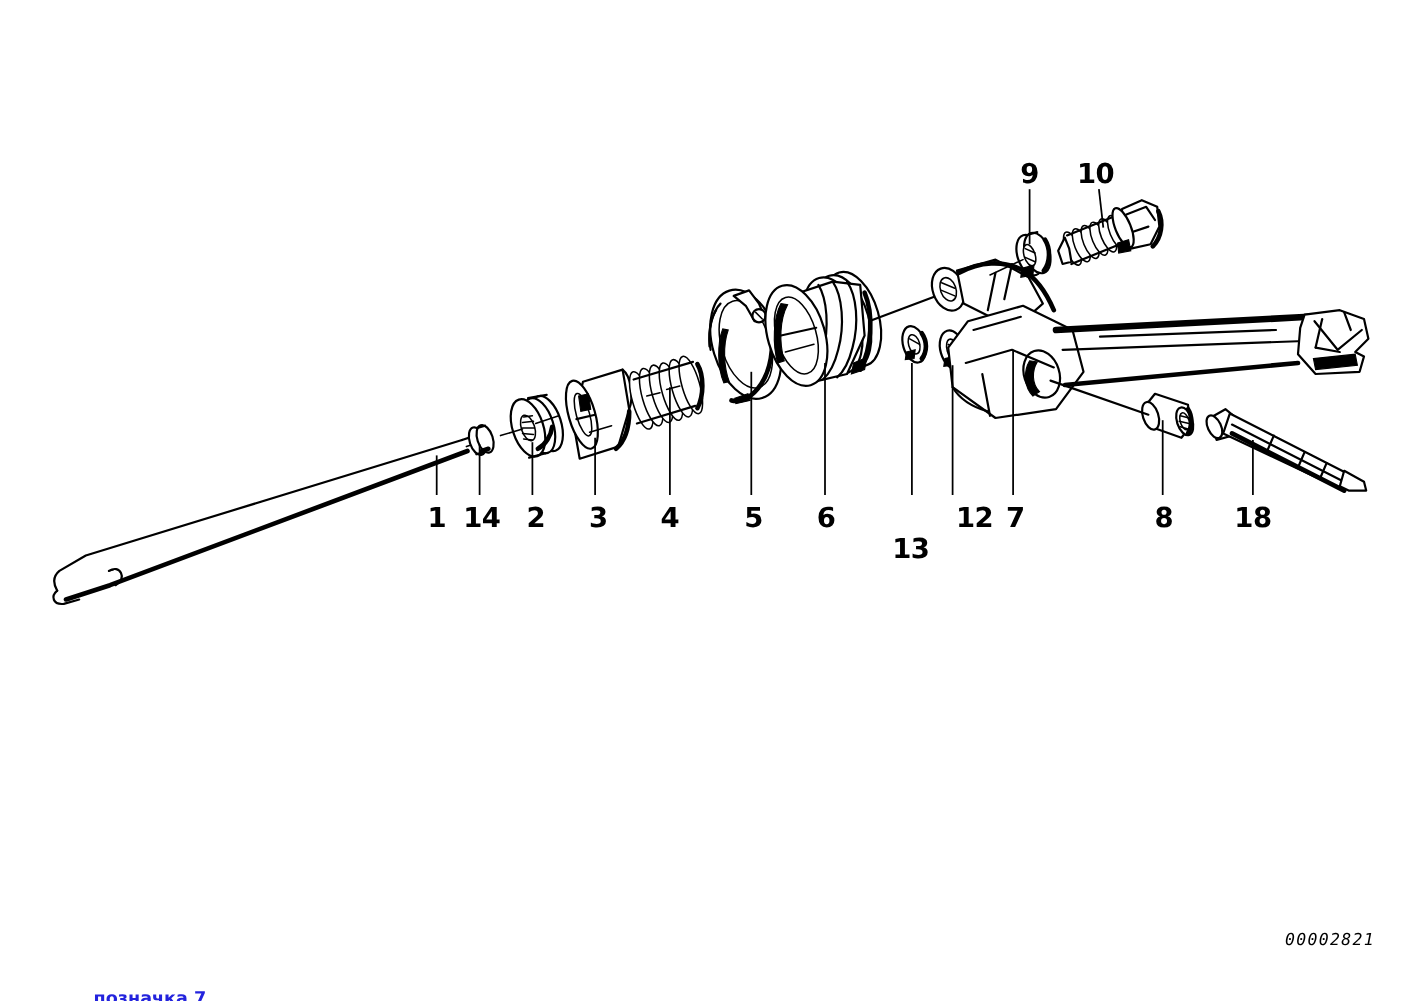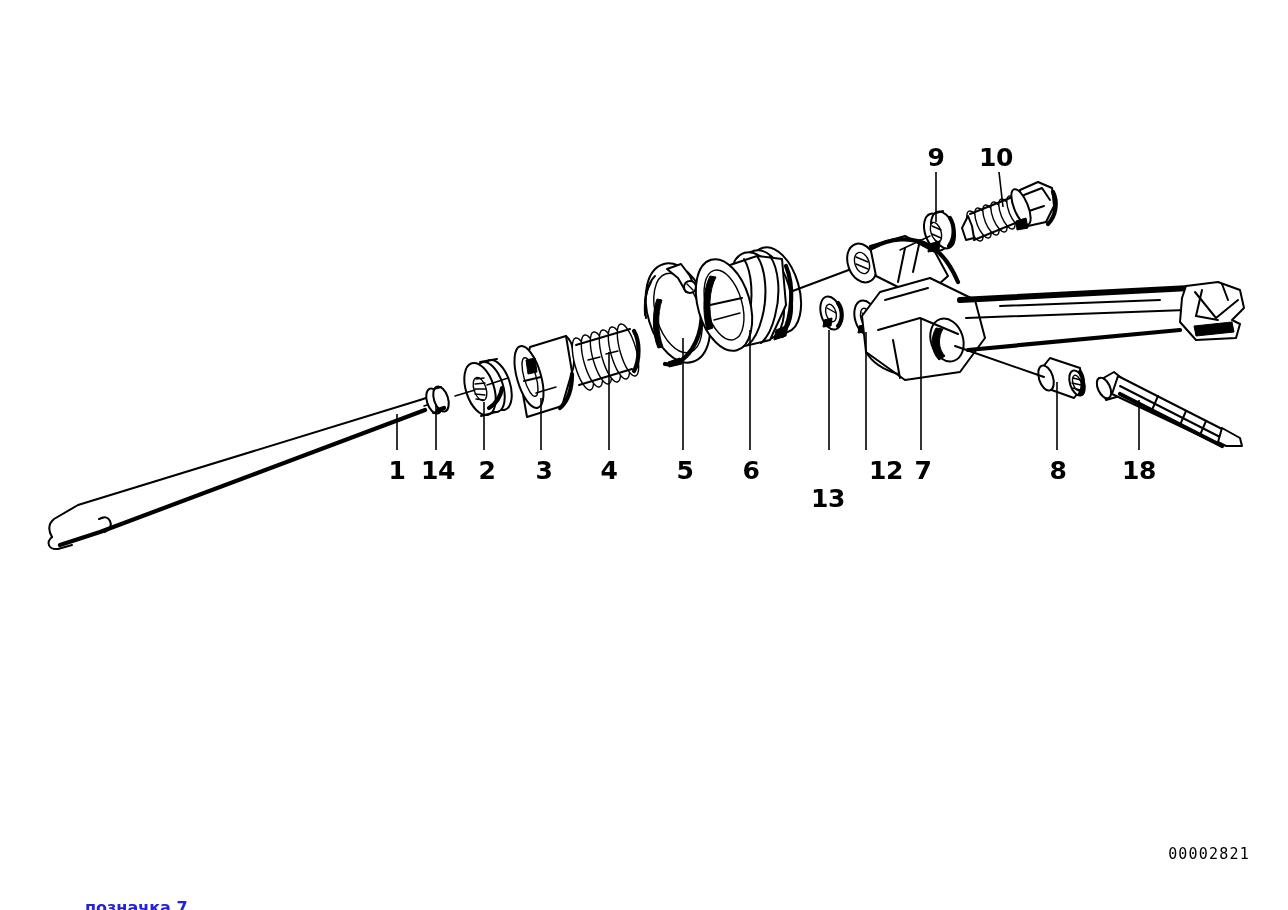--- a/index.html
+++ b/index.html
@@ -108,20 +108,21 @@
   }
   #diagram-id {
     position: absolute;
     right: 38px;
     bottom: 47px;
     font-family: "DejaVu Sans Mono", monospace;
     font-size: 15px;
     color: #000000;
     letter-spacing: 1.2px;
     white-space: nowrap;
+    font-style: italic;
   }
 </style>
 </head>
 <body>
 
 <div id="diagram-stage">
 
   <svg id="parts-svg" viewBox="0 0 1288 910" xmlns="http://www.w3.org/2000/svg">
 
     <g>

